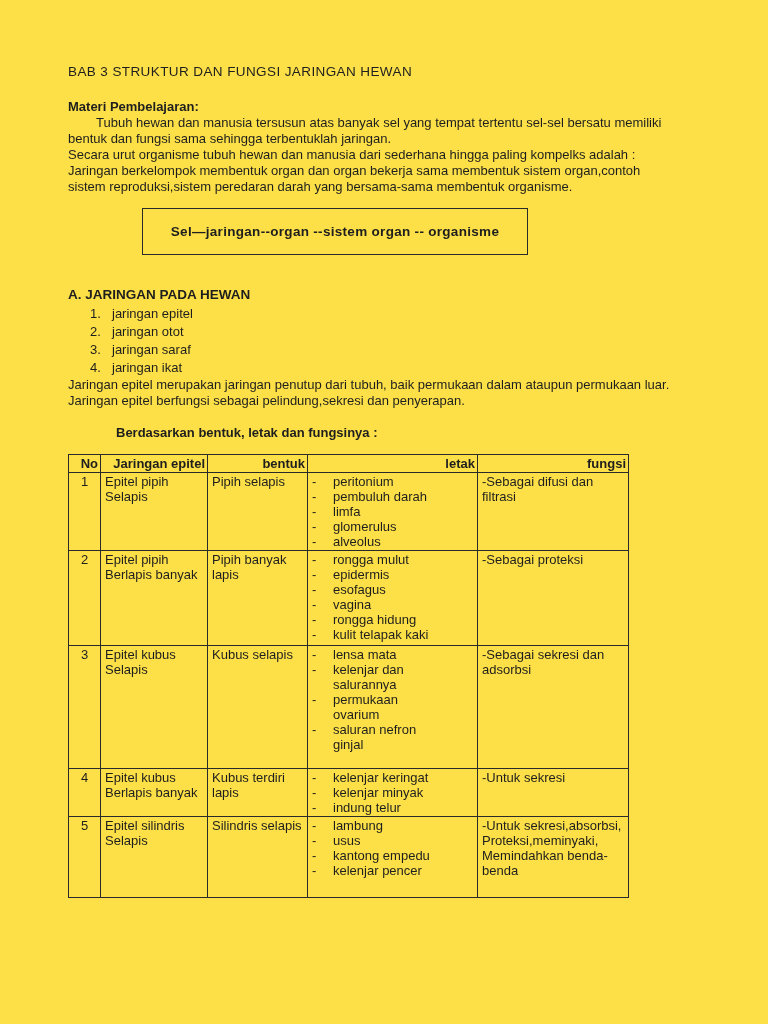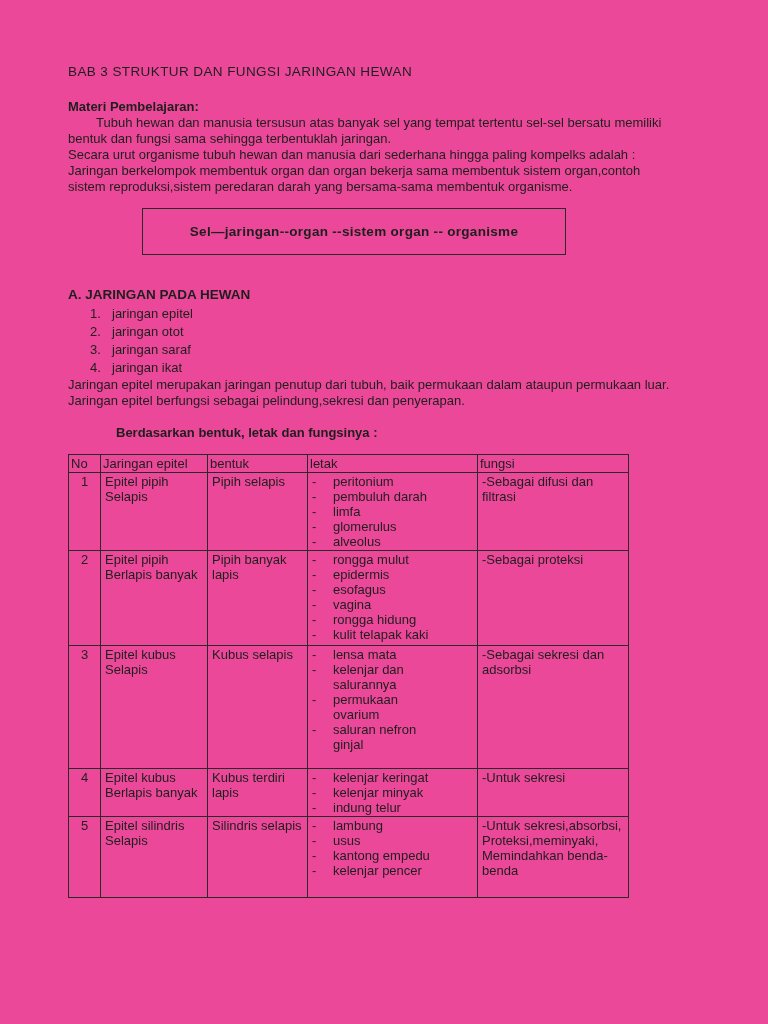--- a/index.html
+++ b/index.html
@@ -4,33 +4,33 @@
 <style>
   * { margin:0; padding:0; box-sizing:border-box; }
   html,body { background:#ffffff; }
   body {
     width:768px; height:1024px;
     font-family:"Liberation Sans", sans-serif;
     color:#1e1e1e;
     position:relative;
     overflow:hidden;
   }
-  .sheet { position:absolute; inset:0; background:#ec4899; }
+  .sheet { position:absolute; inset:0; background:#fde047; }
   .content {
     position:absolute; left:68px; top:64px; width:602px;
     font-size:13px; line-height:16px;
   }
   .doc-title { font-size:13.5px; letter-spacing:0.4px; font-weight:normal; }
   .h-bold { font-weight:bold; }
   .materi-heading { margin-top:19px; }
   .para-block { }
   .indent-first { text-indent:28px; }
   .flow-box {
     margin-top:13px; margin-left:74px;
-    width:424px; height:47px;
+    width:386px; height:47px;
     border:1px solid #2a2a2a;
     display:flex; align-items:center; justify-content:center;
     font-weight:bold; font-size:13.5px; letter-spacing:0.3px;
   }
   .sec-a-heading { margin-top:32px; font-weight:bold; font-size:13.5px; }
   .sec-a-intro { padding-left:3px; }
   .olist { margin-top:2px; }
   .oli { display:flex; line-height:18px; }
   .oli .num { width:22px; margin-left:22px; }
   .sec-1-heading { margin-top:5px; font-weight:bold; font-size:13.5px; }
@@ -40,21 +40,21 @@
     border-collapse:collapse;
     width:560px;
     table-layout:fixed;
     font-size:13px; line-height:15px;
   }
   table.epitel th, table.epitel td {
     border:1px solid #2a2a2a;
     vertical-align:top;
     padding:1px 4px;
   }
-  table.epitel th { font-weight:normal; text-align:left; height:17px; padding:0 2px; line-height:17px; }
+  table.epitel th { font-weight:bold; text-align:right; height:17px; padding:0 2px; line-height:17px; }
   col.c0 { width:32px; }
   col.c1 { width:107px; }
   col.c2 { width:100px; }
   col.c3 { width:170px; }
   col.c4 { width:151px; }
   td.c-no { text-align:center; }
   td.c-jar, td.c-ben { padding-left:7px; }
   td.c-letak { padding-left:6px; padding-right:2px; }
   td.c-fun { padding-left:4px; padding-right:3px; }
   .letak-item { display:flex; }

